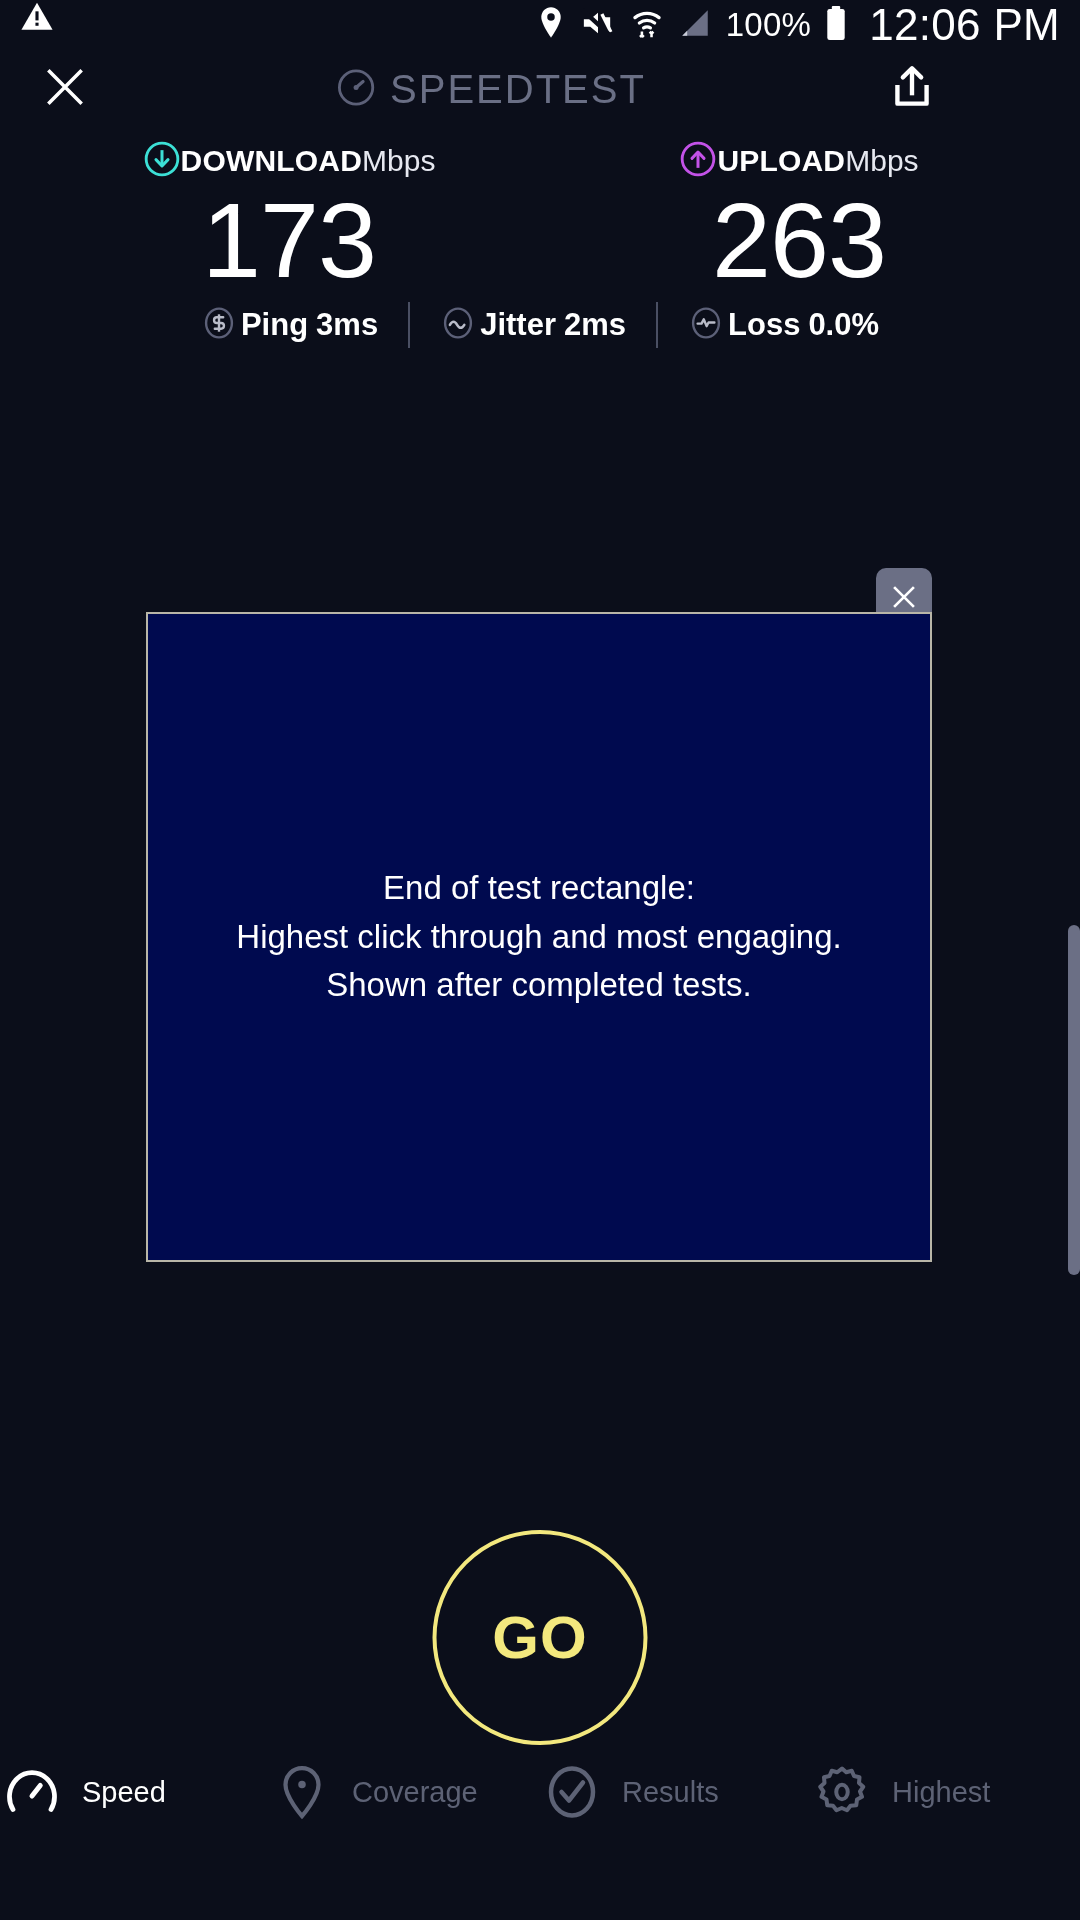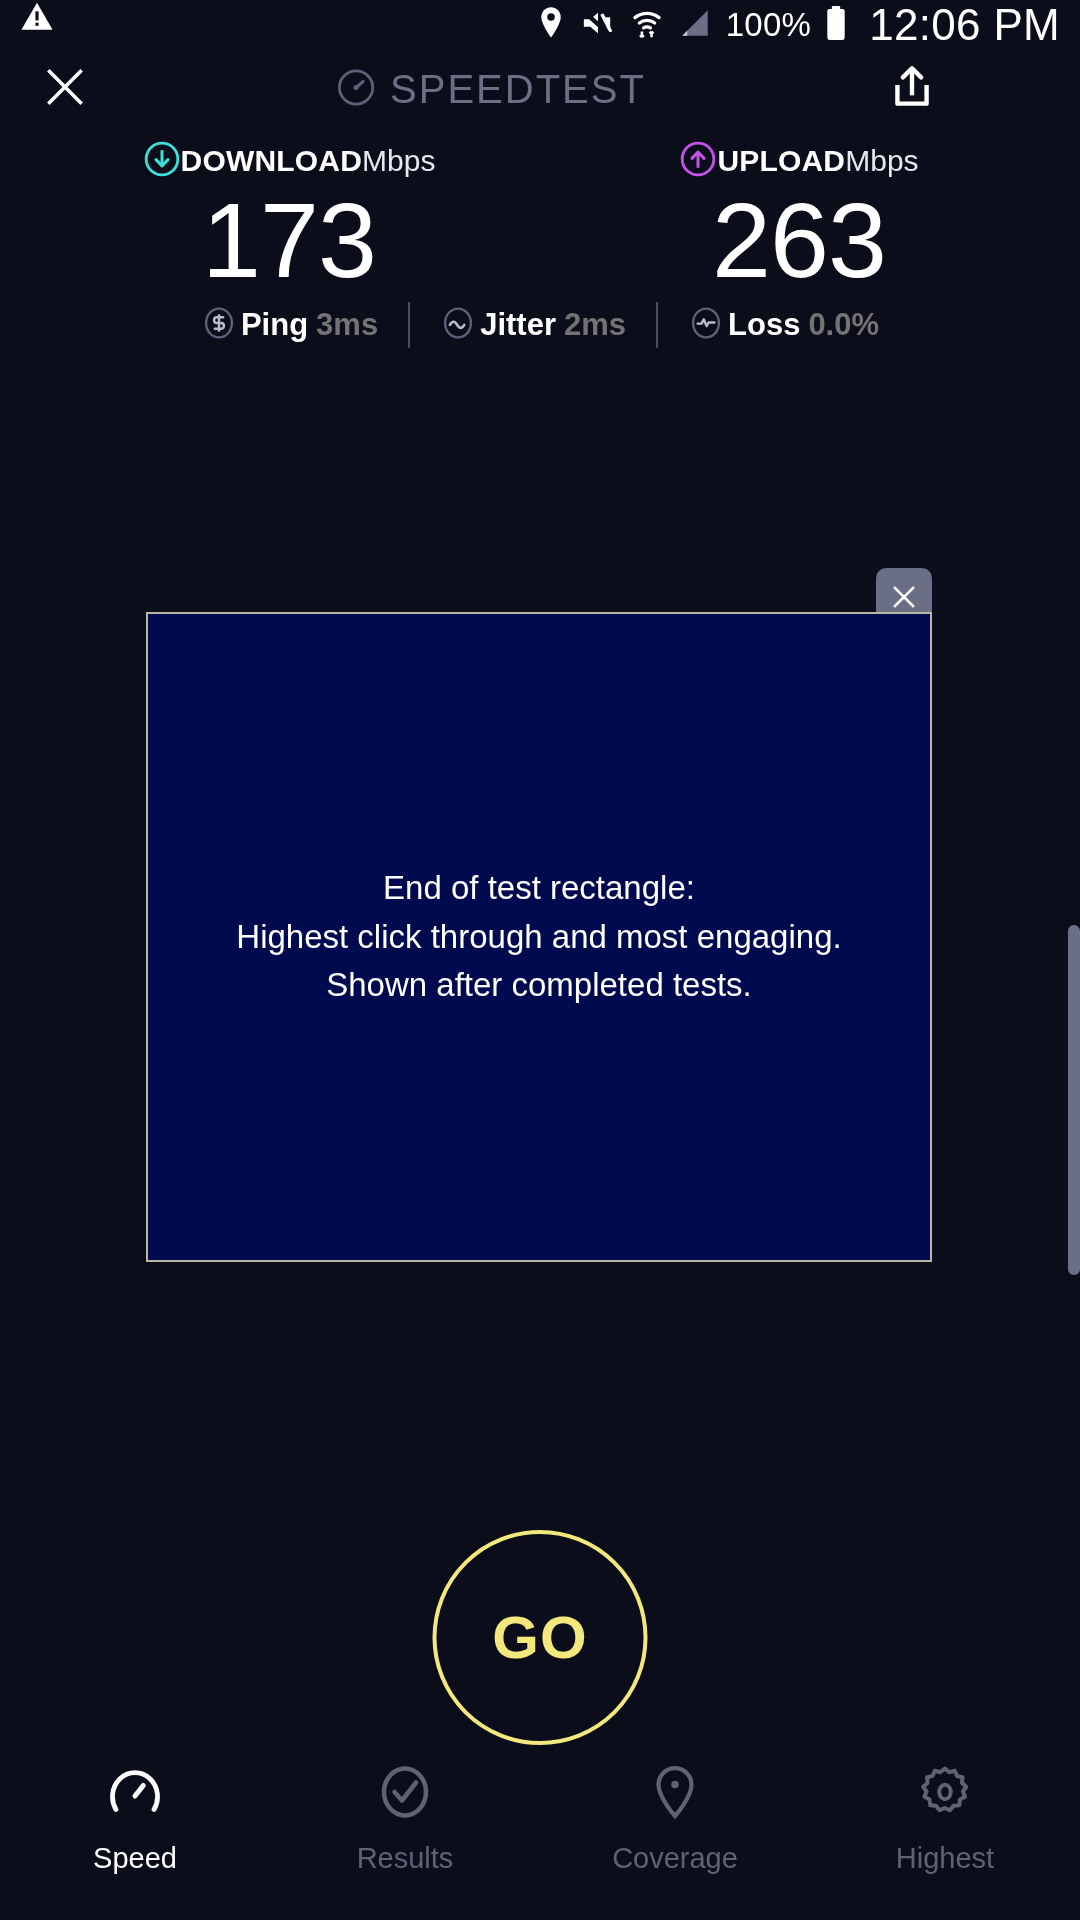--- a/index.html
+++ b/index.html
@@ -84,21 +84,21 @@
   
   .metrics {
     position: absolute; top: 302px; left: 0; width: 1080px;
     display: flex; align-items: center; justify-content: center;
   }
   .metric {
     display: flex; align-items: center; gap: 4px;
     padding: 0 30px;
   }
   .metric-label { font-size: 31px; font-weight: 600; color: #ffffff; }
-  .metric-value { font-size: 31px; font-weight: 700; color: #737373; margin-left: 4px; }
+  .metric-value { font-size: 31px; font-weight: 700; color: #ffffff; margin-left: 4px; }
   .metric-sep {
     width: 2px; height: 46px; background: #4a4f63;
   }
 
   
   .ad-wrap {
     position: absolute; left: 146px; top: 612px;
     width: 786px; height: 650px;
   }
   .ad-close {
@@ -142,21 +142,21 @@
     color: #f3e87e; letter-spacing: 1px;
   }
 
   
   .navbar {
     position: absolute; left: 0; bottom: 0;
     width: 1080px; height: 180px;
     display: flex; align-items: flex-start; padding-top: 20px;
   }
   .nav-item {
-    flex: 1; display: flex; flex-direction: column;
+    flex: 1; display: flex; flex-direction: row;
     align-items: center; gap: 18px;
   }
   .nav-label { font-size: 29px; color: #5d6275; }
   .nav-item.active .nav-label { color: #ffffff; }
   .nav-icon { width: 64px; height: 64px; display: flex; align-items: center; justify-content: center; }
 </style>
 </head>
 <body>
 
 <div id="app">
@@ -350,35 +350,35 @@
           <path d="M4.4 19 A9 9.6 0 1 1 19.6 19" stroke="#ffffff" stroke-width="1.9" fill="none" stroke-linecap="round"></path>
           <path d="M12 13.6 L15.3 9.4" stroke="#ffffff" stroke-width="2" fill="none" stroke-linecap="round"></path>
         </svg>
       </span>
       <span class="nav-label">Speed</span>
     </div>
 
     <div class="nav-item">
       <span class="nav-icon">
         <svg width="60" height="60" viewBox="0 0 24 24">
-          <ellipse cx="12" cy="12" rx="8.4" ry="9.4" stroke="#5d6275" stroke-width="1.8" fill="none"></ellipse>
-          <path d="M7.8 12 L10.8 15.4 L16.4 8.2" stroke="#5d6275" stroke-width="1.8" fill="none" stroke-linecap="round" stroke-linejoin="round"></path>
-        </svg>
-      </span>
-      <span class="nav-label">Results</span>
+          <path d="M12 2.4 c-3.7 0-6.6 3-6.6 6.7 0 5 6.6 12.5 6.6 12.5 s6.6-7.5 6.6-12.5 c0-3.7-2.9-6.7-6.6-6.7 z" stroke="#5d6275" stroke-width="1.7" fill="none"></path>
+          <circle cx="12" cy="9" r="1.5" fill="#5d6275"></circle>
+        </svg>
+      </span>
+      <span class="nav-label">Coverage</span>
     </div>
 
     <div class="nav-item">
       <span class="nav-icon">
         <svg width="60" height="60" viewBox="0 0 24 24">
-          <path d="M12 2.4 c-3.7 0-6.6 3-6.6 6.7 0 5 6.6 12.5 6.6 12.5 s6.6-7.5 6.6-12.5 c0-3.7-2.9-6.7-6.6-6.7 z" stroke="#5d6275" stroke-width="1.7" fill="none"></path>
-          <circle cx="12" cy="9" r="1.5" fill="#5d6275"></circle>
-        </svg>
-      </span>
-      <span class="nav-label">Coverage</span>
+          <ellipse cx="12" cy="12" rx="8.4" ry="9.4" stroke="#5d6275" stroke-width="1.8" fill="none"></ellipse>
+          <path d="M7.8 12 L10.8 15.4 L16.4 8.2" stroke="#5d6275" stroke-width="1.8" fill="none" stroke-linecap="round" stroke-linejoin="round"></path>
+        </svg>
+      </span>
+      <span class="nav-label">Results</span>
     </div>
 
     <div class="nav-item">
       <span class="nav-icon">
         <svg width="60" height="60" viewBox="0 0 24 24">
           <path d="M12 2.6 l1.7 1.5 2.2-.6 .9 2.1 2.2 .5 -.2 2.3 1.7 1.5 -1.3 1.9 .8 2.1 -2 1.1 -.3 2.3 -2.3 .2 -1.4 1.8 -2.1-.9 -2.1 .9 -1.4-1.8 -2.3-.2 -.3-2.3 -2-1.1 .8-2.1 -1.3-1.9 1.7-1.5 -.2-2.3 2.2-.5 .9-2.1 2.2 .6 z" stroke="#5d6275" stroke-width="1.6" fill="none" stroke-linejoin="round"></path>
           <ellipse cx="12" cy="12" rx="2.3" ry="2.9" stroke="#5d6275" stroke-width="1.6" fill="none"></ellipse>
         </svg>
       </span>
       <span class="nav-label">Highest</span>

